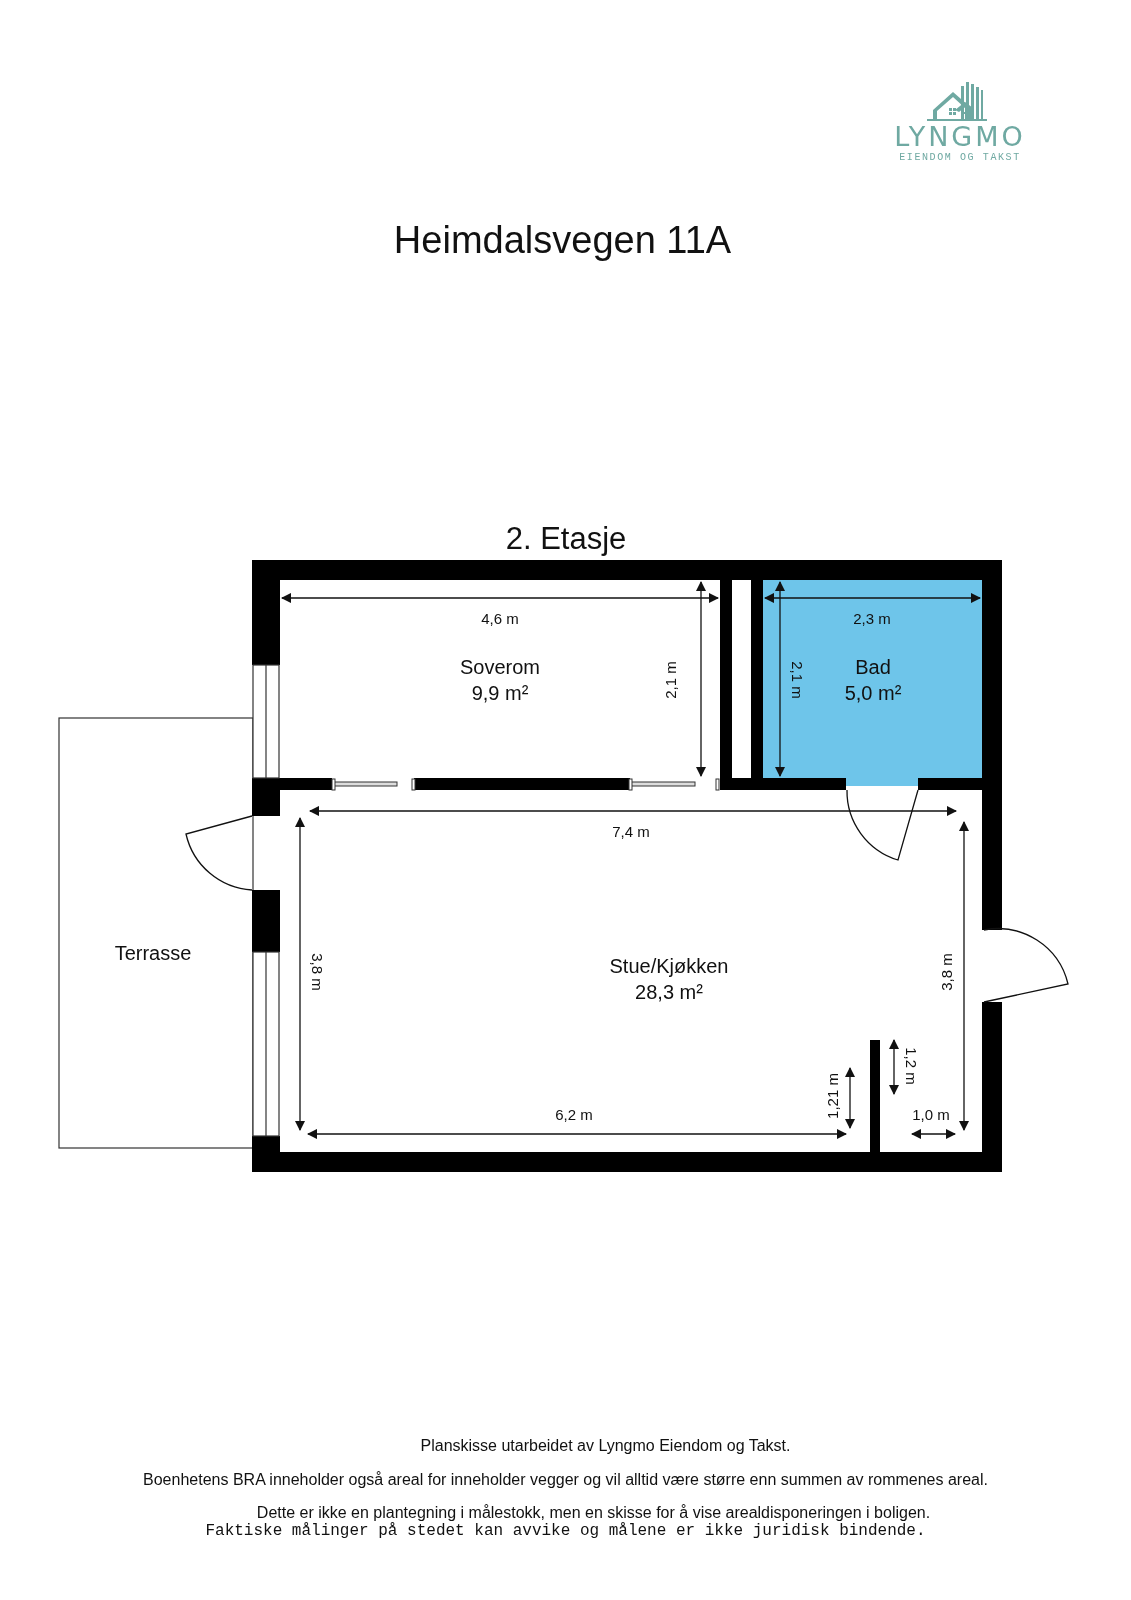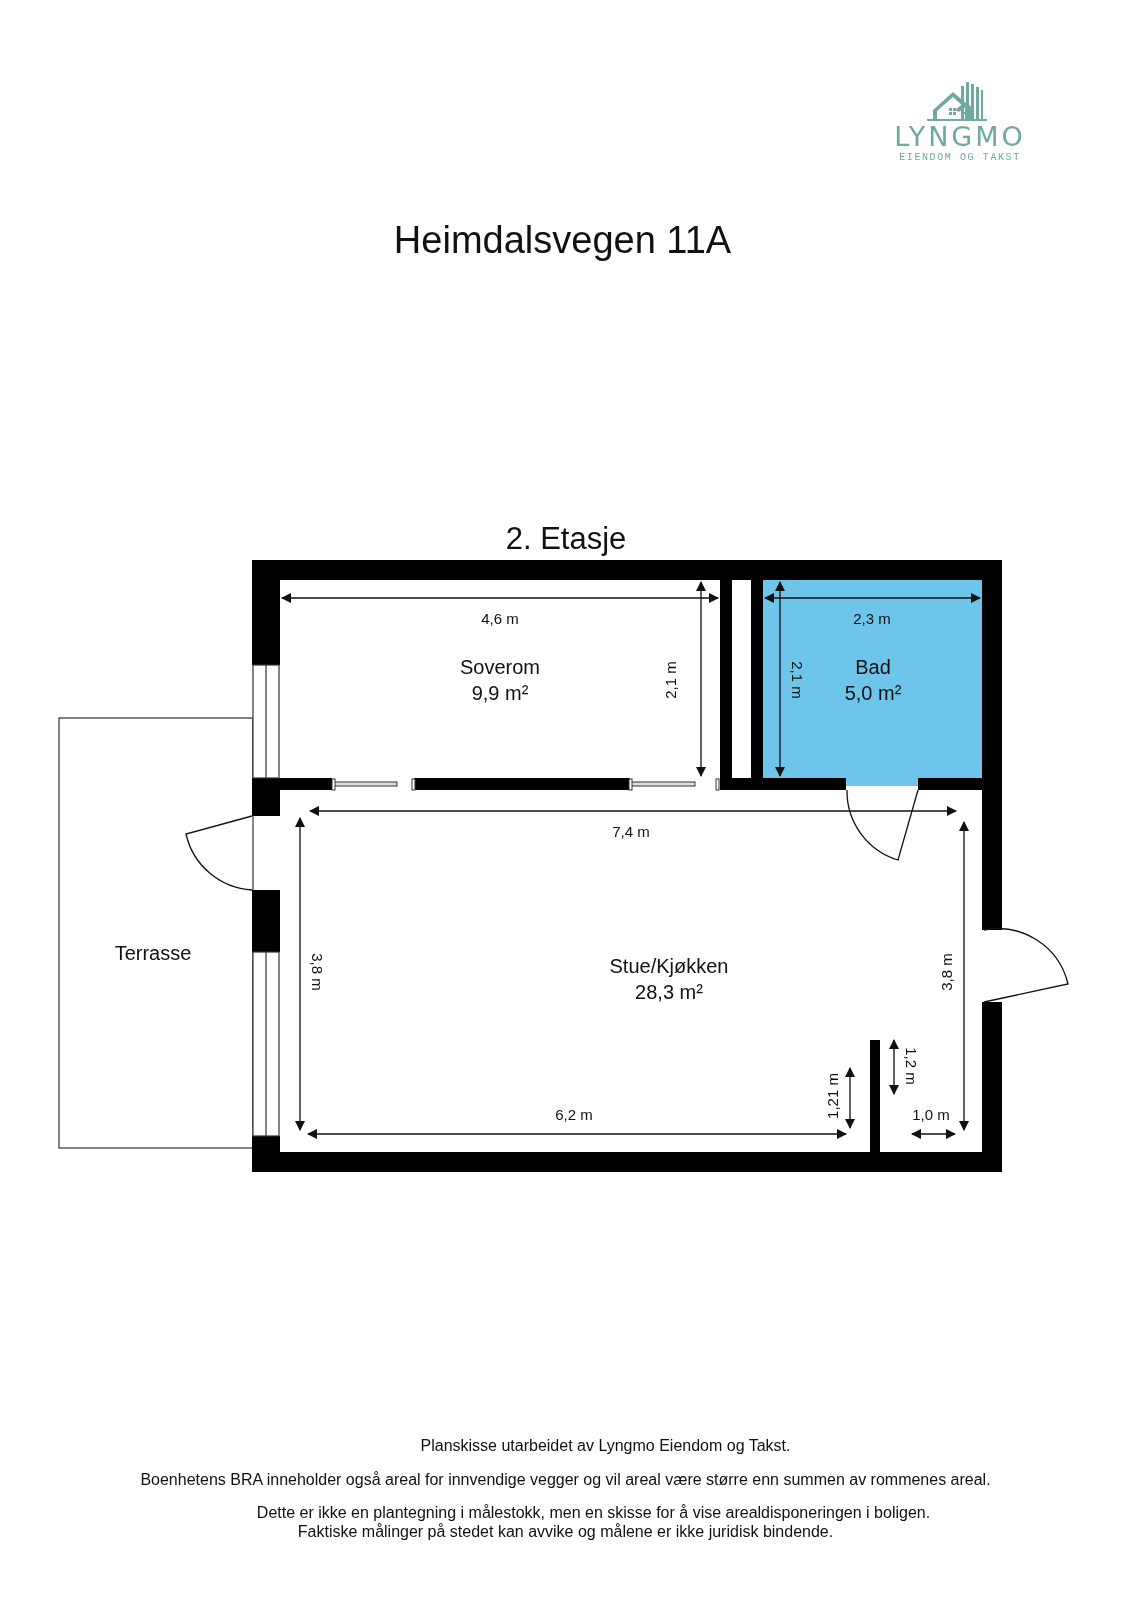--- a/index.html
+++ b/index.html
@@ -142,15 +142,15 @@
     <text x="500" y="674">Soverom</text>
     <text x="500" y="700">9,9 m²</text>
     <text x="873" y="674">Bad</text>
     <text x="873" y="700">5,0 m²</text>
     <text x="669" y="973">Stue/Kjøkken</text>
     <text x="669" y="999">28,3 m²</text>
   </g>
 </svg>
 
 <div class="footer" style="top:1436px;padding-left:40px;">Planskisse utarbeidet av Lyngmo Eiendom og Takst.</div>
-<div class="footer" style="top:1470px;">Boenhetens BRA inneholder også areal for innvendige vegger og vil areal være større enn summen av rommenes areal.</div>
+<div class="footer" style="top:1470px;">Boenhetens BRA inneholder også areal for inneholder vegger og vil alltid være større enn summen av rommenes areal.</div>
 <div class="footer" style="top:1503px;margin-left:28px;">Dette er ikke en plantegning i målestokk, men en skisse for å vise  arealdisponeringen i boligen.</div>
-<div class="footer" style="top:1522px;">Faktiske målinger på stedet kan avvike og målene er ikke juridisk bindende.</div>
+<div class="footer" style="top:1522px;font-family:Liberation Mono, monospace;">Faktiske målinger på stedet kan avvike og målene er ikke juridisk bindende.</div>
 
 </body></html>

